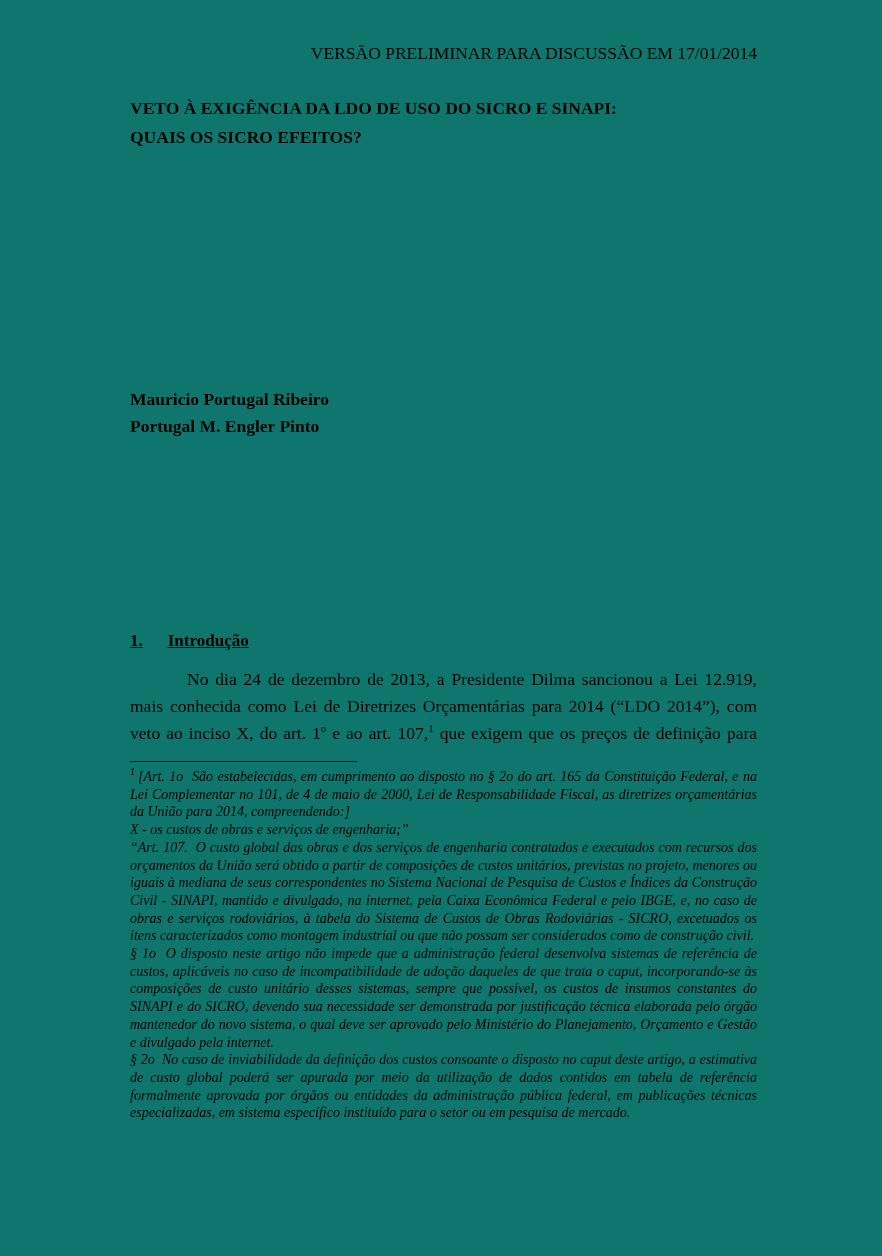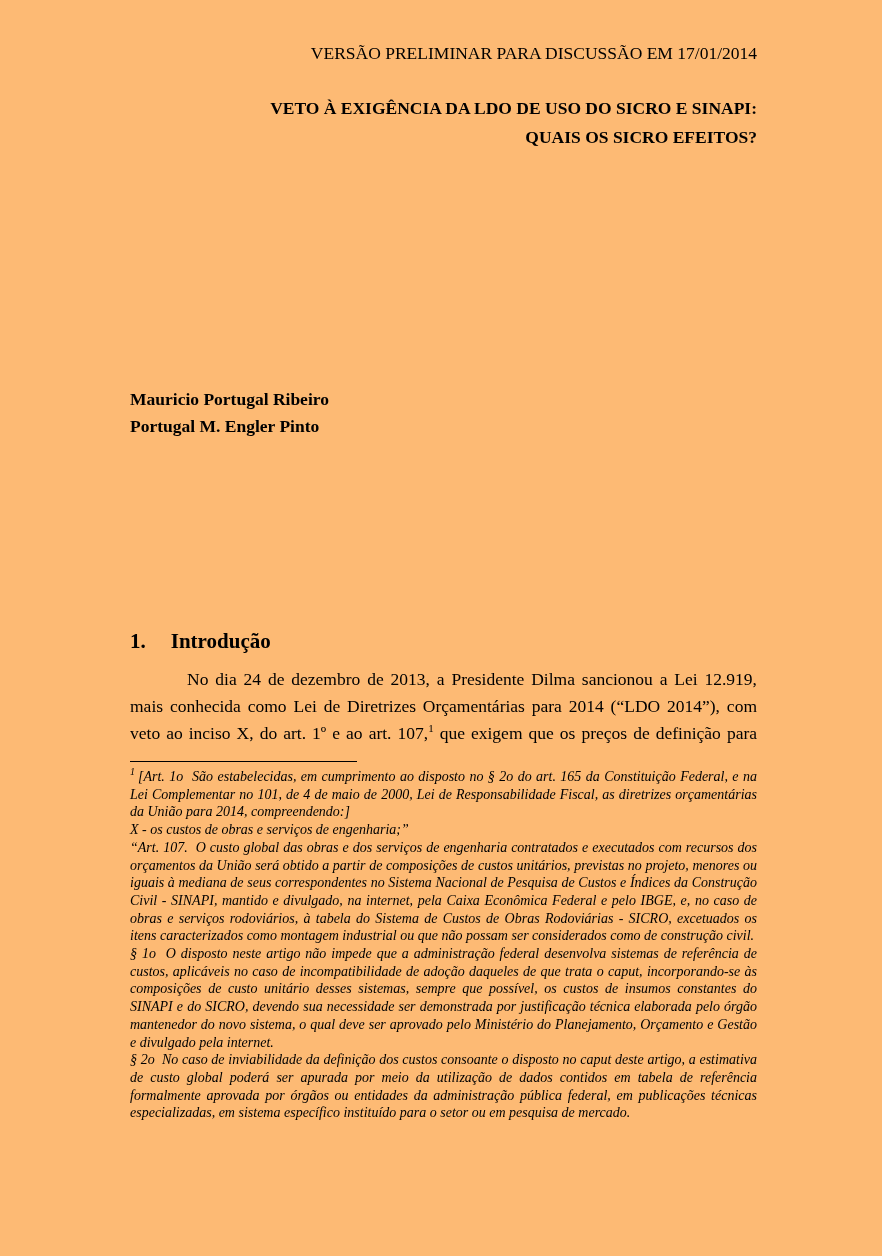--- a/index.html
+++ b/index.html
@@ -1,53 +1,54 @@
 <!DOCTYPE html>
 <html><head>
 <meta charset="utf-8">
 <style>
   html, body { margin: 0; padding: 0; background: #ffffff; }
   .page {
     position: relative;
     width: 882px;
     height: 1256px;
-    background: #fdba74;
+    background: #0f766e;
     color: #000000;
     font-family: "Liberation Serif", "DejaVu Serif", serif;
     overflow: hidden;
   }
   .header-note {
     position: absolute;
     top: 42px; left: 130px; right: 125px;
     text-align: right;
     font-size: 17.5px;
     line-height: 22px;
   }
   .doc-title {
     position: absolute;
     top: 94px; left: 130px; width: 627px;
-    text-align: right;
+    text-align: left;
     font-weight: bold;
     font-size: 17.5px;
     line-height: 29px;
   }
   .authors {
     position: absolute;
     top: 386px; left: 130px; right: 125px;
     text-align: left;
     font-weight: bold;
     font-size: 17.5px;
     line-height: 27px;
   }
   .section-heading {
     position: absolute;
     top: 630px; left: 130px;
     font-weight: bold;
-    font-size: 21px;
+    font-size: 17px;
     line-height: 22px;
+    text-decoration: underline;
   }
   .section-heading .sec-label { margin-left: 25px; }
   .body-par {
     position: absolute;
     top: 666px; left: 130px; width: 627px;
     font-size: 17.5px;
     line-height: 27px;
     text-align: justify;
     text-align-last: justify;
     text-indent: 57px;

